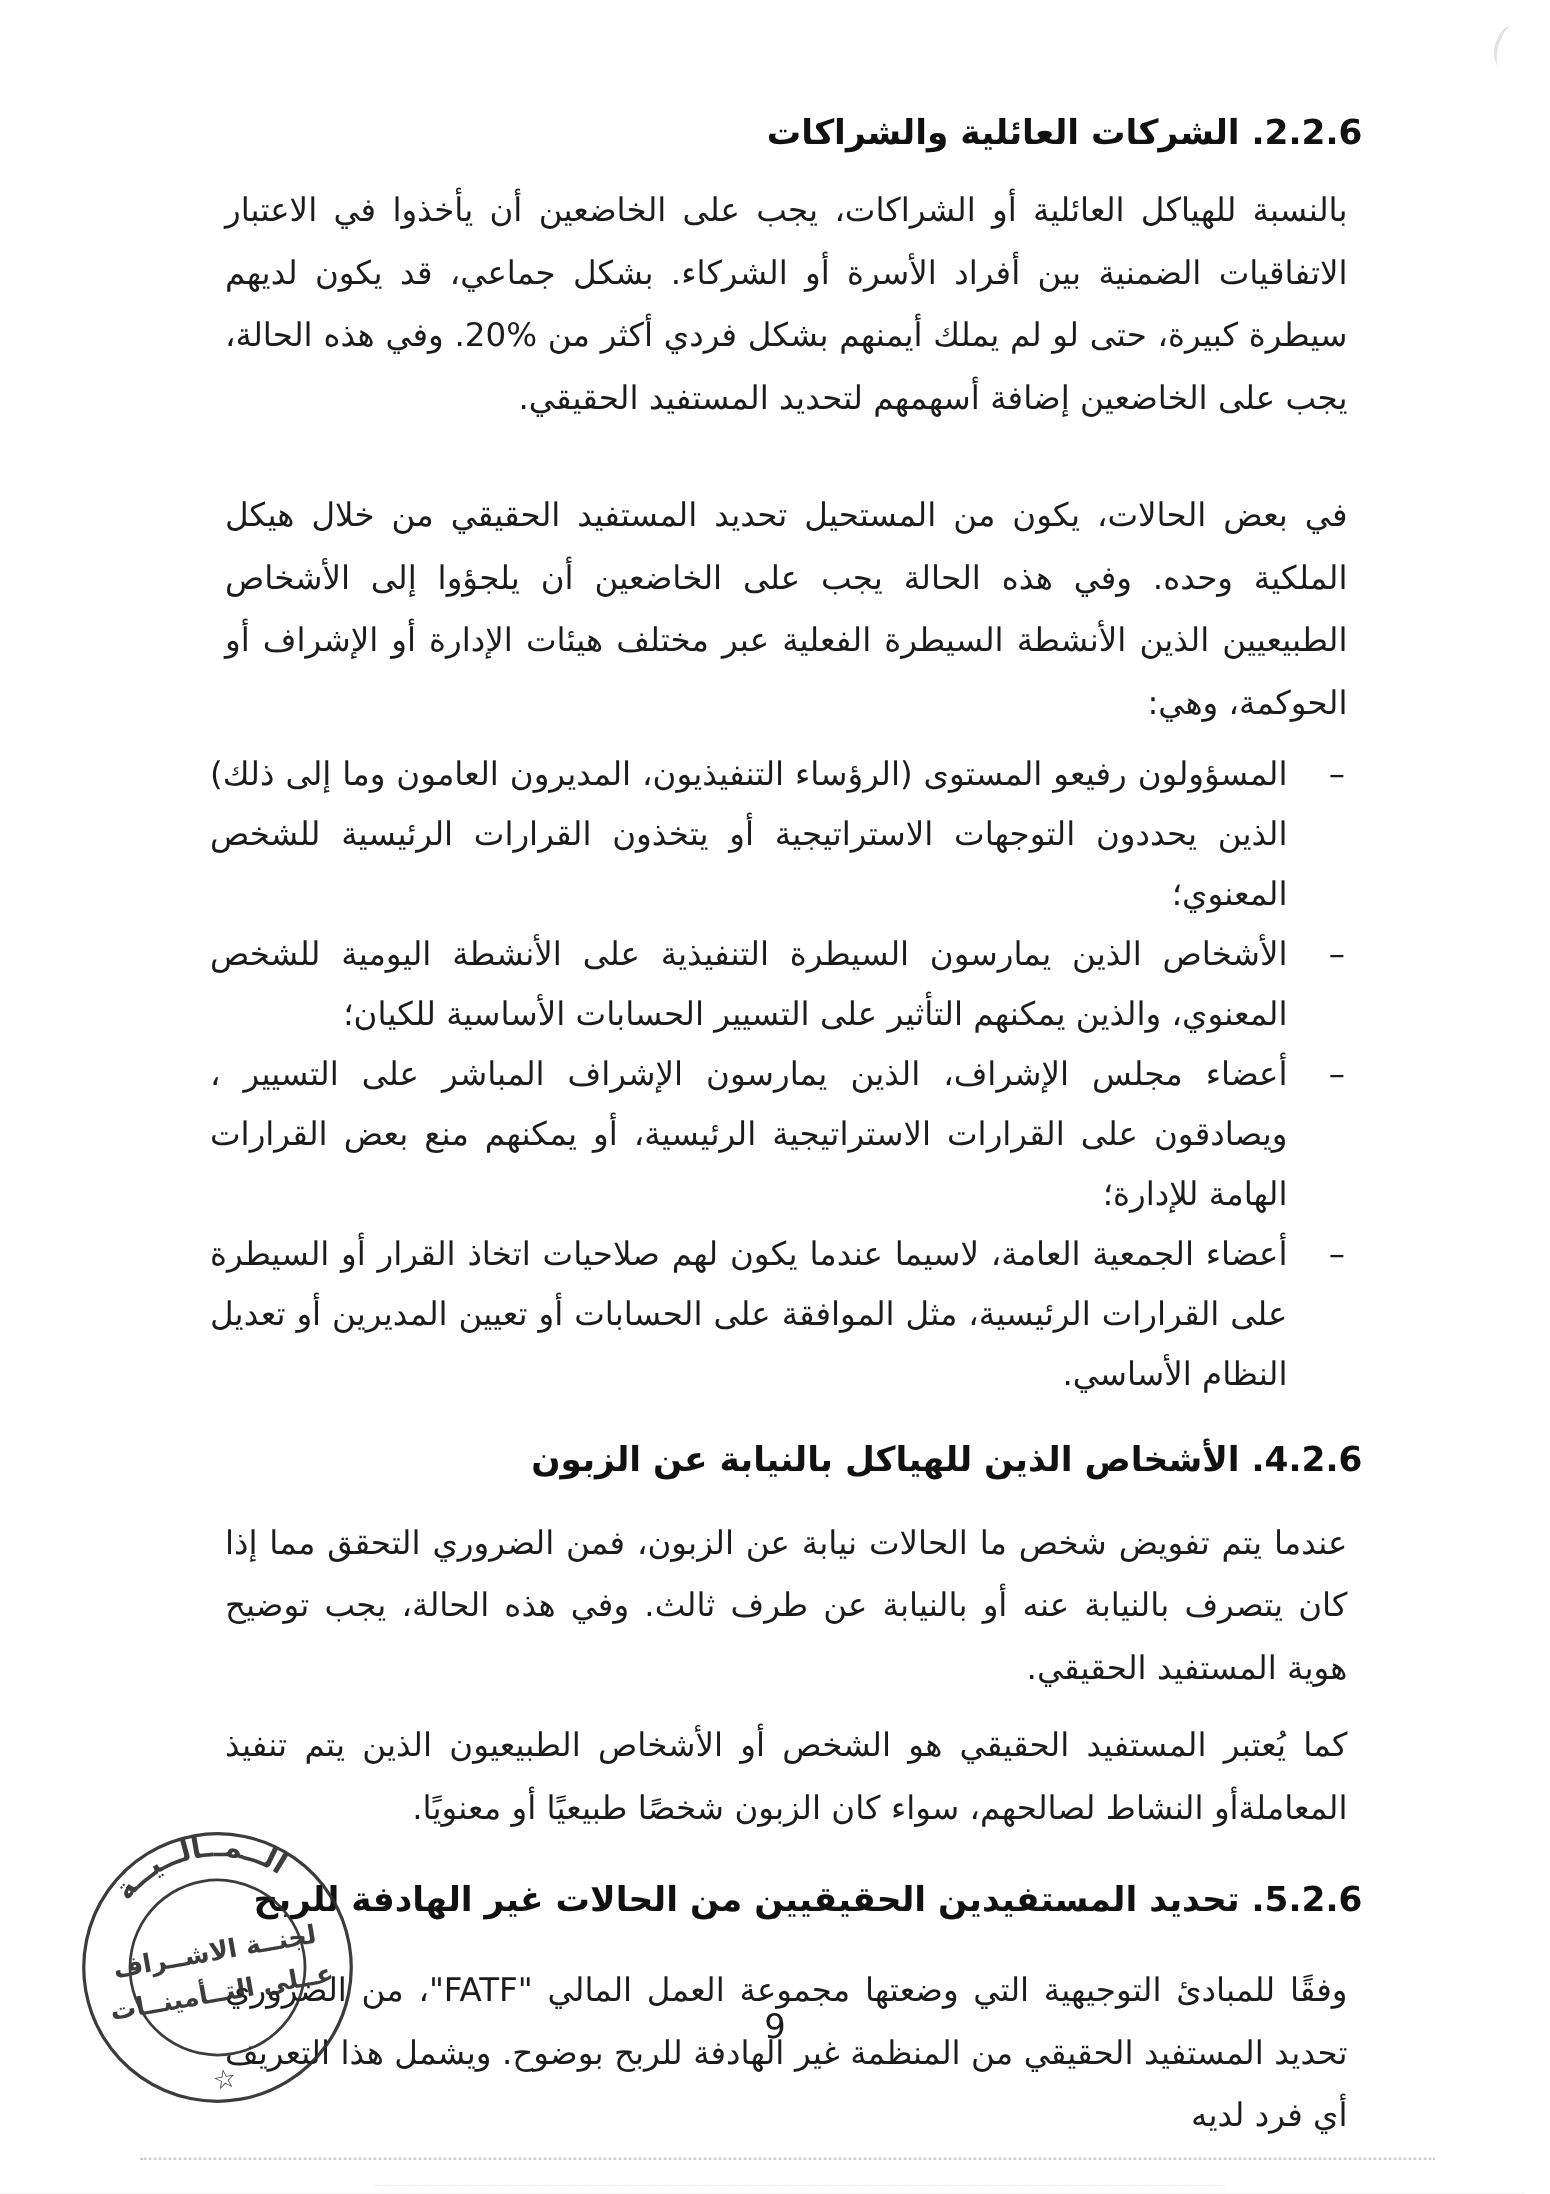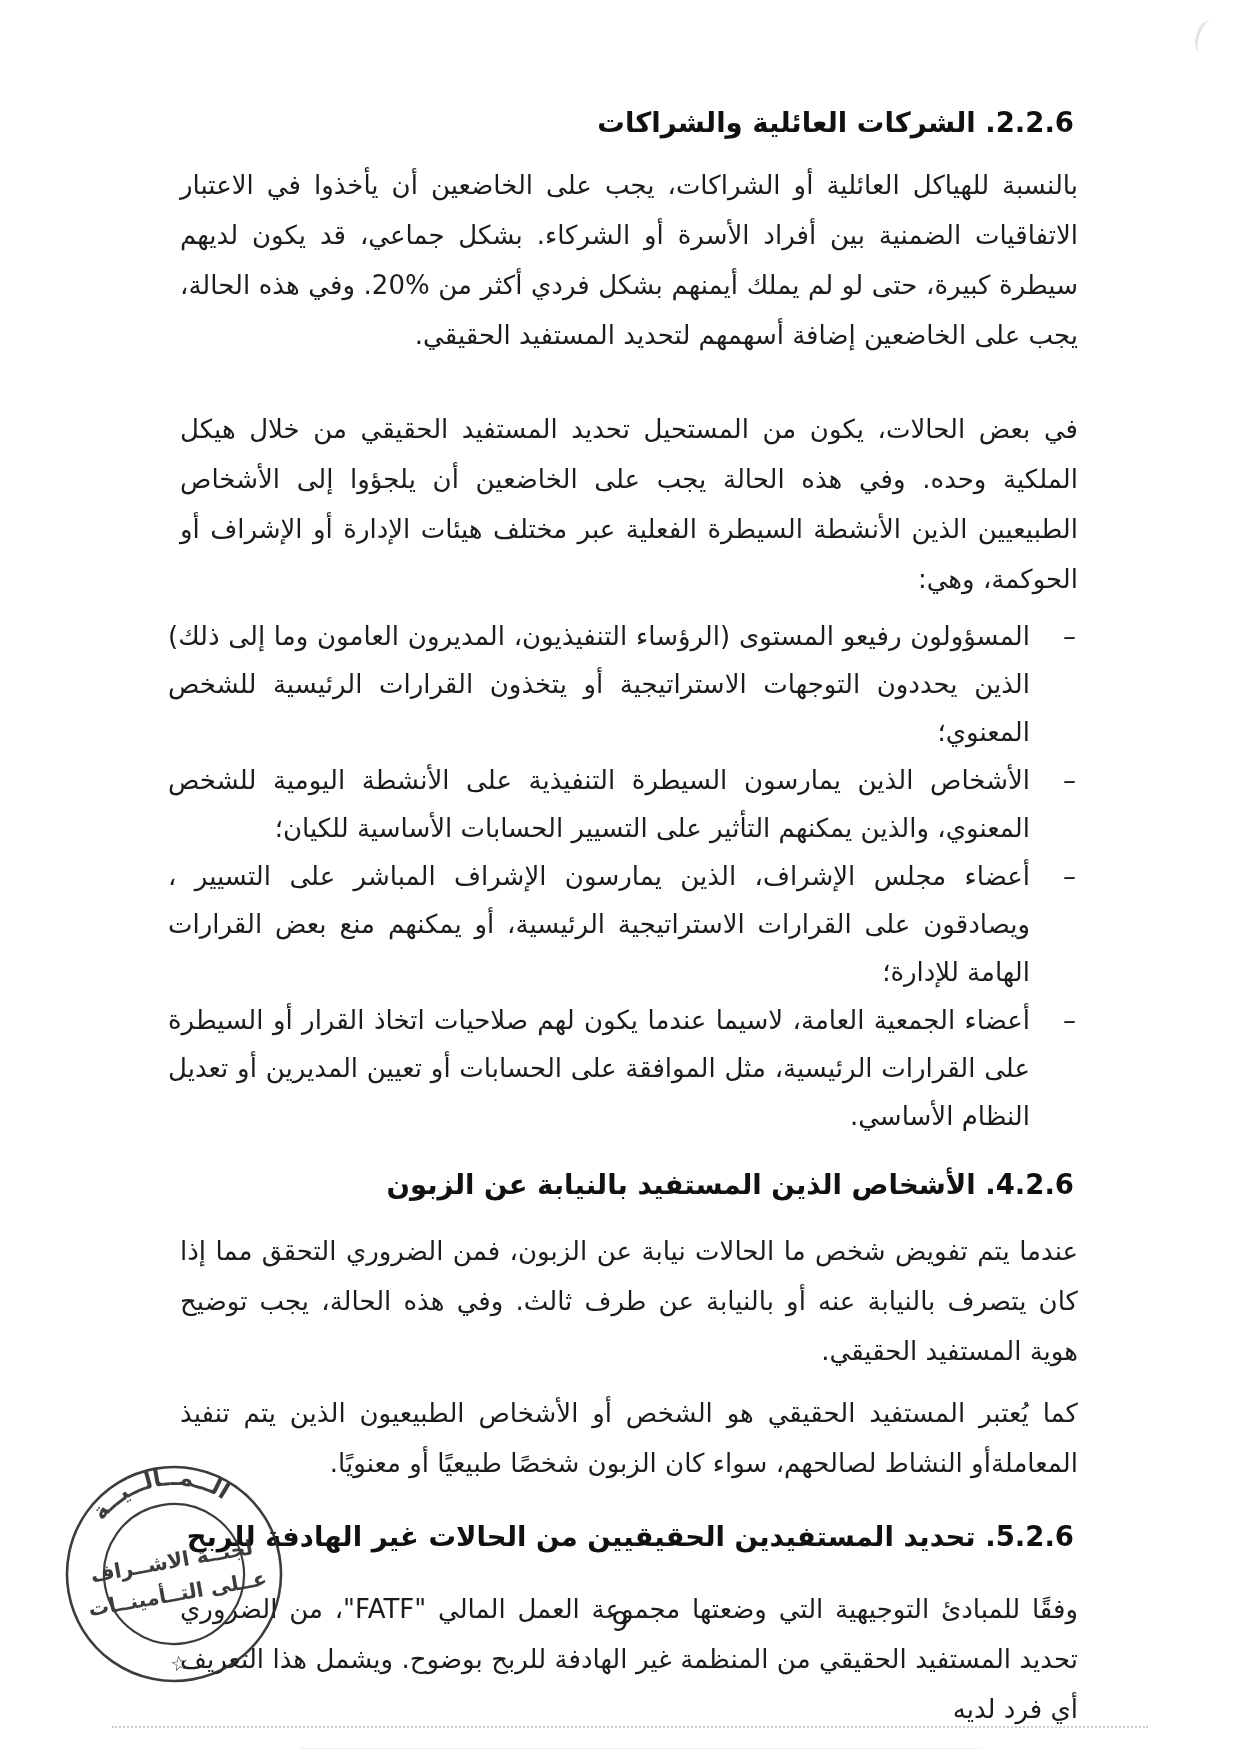--- a/index.html
+++ b/index.html
@@ -17,21 +17,21 @@
     color:#1c1c1c;
     font-size:26px;
     line-height:50px;
     text-align:justify;
     text-align-last:right;
   }
   .content h2{
     font-size:27.5px;
     font-weight:bold;
     color:#111;
-    margin:16px;
+    margin:0;
     line-height:44px;
     letter-spacing:0;
   }
   .content p{margin:12px;}
   .h-226{margin-bottom:16px !important;}
   .p1{margin-bottom:44px !important;}
   .h-326{margin-bottom:18px !important;}
   .p2{margin-bottom:8px !important;}
   .bullet-list{margin-bottom:22px;}
   .h-426{margin-bottom:20px !important;}
@@ -109,21 +109,21 @@
       <div class="bullet">
         <span class="dash">–</span>
         <span>أعضاء مجلس الإشراف، الذين يمارسون الإشراف المباشر على التسيير ، ويصادقون على القرارات الاستراتيجية الرئيسية، أو يمكنهم منع بعض القرارات الهامة للإدارة؛</span>
       </div>
       <div class="bullet">
         <span class="dash">–</span>
         <span>أعضاء الجمعية العامة، لاسيما عندما يكون لهم صلاحيات اتخاذ القرار أو السيطرة على القرارات الرئيسية، مثل الموافقة على الحسابات أو تعيين المديرين أو تعديل النظام الأساسي.</span>
       </div>
     </div>
 
-    <h2 class="h-426">4.2.6. الأشخاص الذين المستفيد بالنيابة عن الزبون</h2>
+    <h2 class="h-426">4.2.6. الأشخاص الذين للهياكل بالنيابة عن الزبون</h2>
     <p class="p3">عندما يتم تفويض شخص ما الحالات نيابة عن الزبون، فمن الضروري التحقق مما إذا كان يتصرف بالنيابة عنه أو بالنيابة عن طرف ثالث. وفي هذه الحالة، يجب توضيح هوية المستفيد الحقيقي.</p>
     <p class="p4">كما يُعتبر المستفيد الحقيقي هو الشخص أو الأشخاص الطبيعيون الذين يتم تنفيذ المعاملةأو النشاط لصالحهم، سواء كان الزبون شخصًا طبيعيًا أو معنويًا.</p>
 
     <h2 class="h-526">5.2.6. تحديد المستفيدين الحقيقيين من الحالات غير الهادفة للربح</h2>
     <p class="p5">وفقًا للمبادئ التوجيهية التي وضعتها مجموعة العمل المالي "FATF"، من الضروري تحديد المستفيد الحقيقي من المنظمة غير الهادفة للربح بوضوح. ويشمل هذا التعريف أي فرد لديه</p>
 
   </div>
 
   <div class="stamp">
     <svg width="232" height="232" viewBox="0 0 232 232" xmlns="http://www.w3.org/2000/svg">

